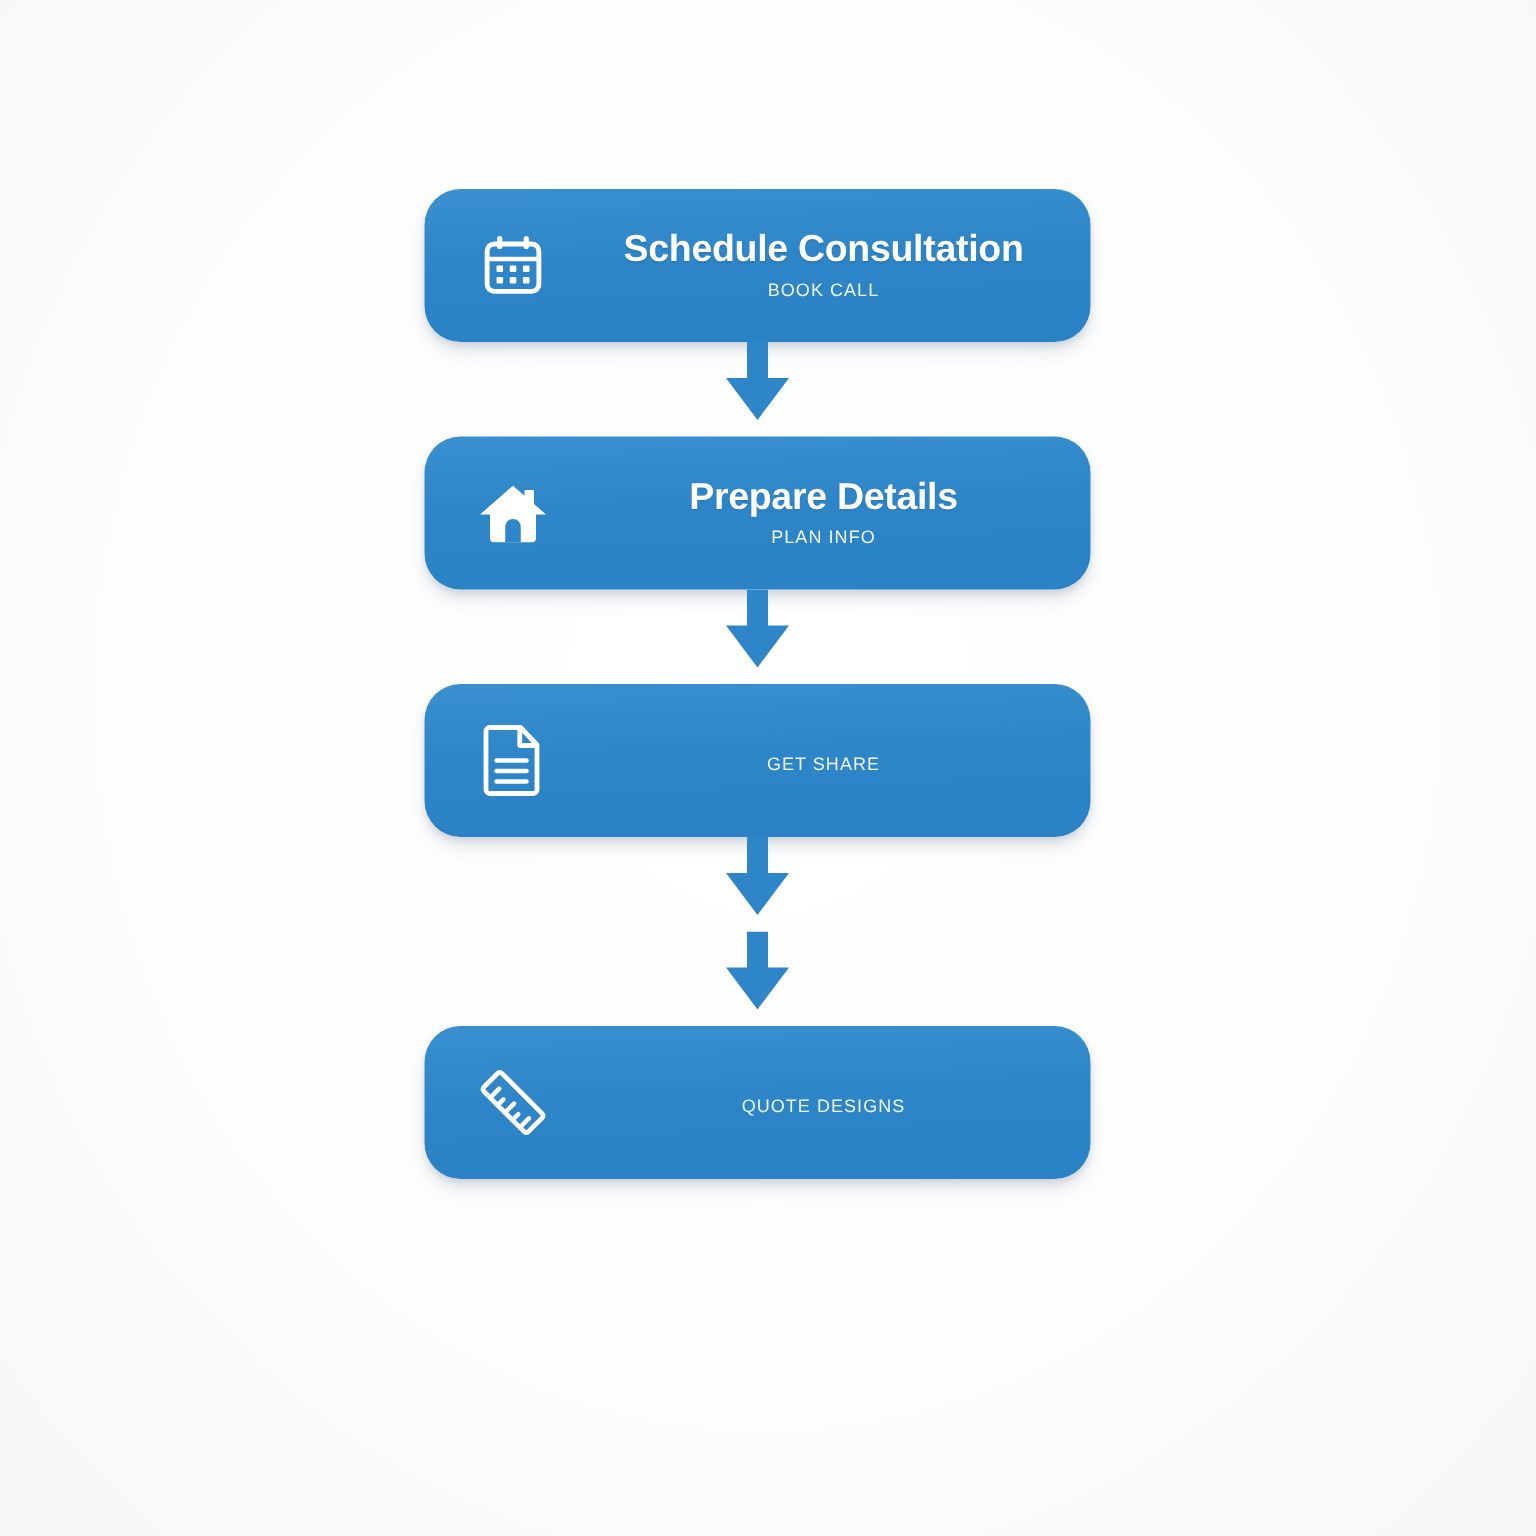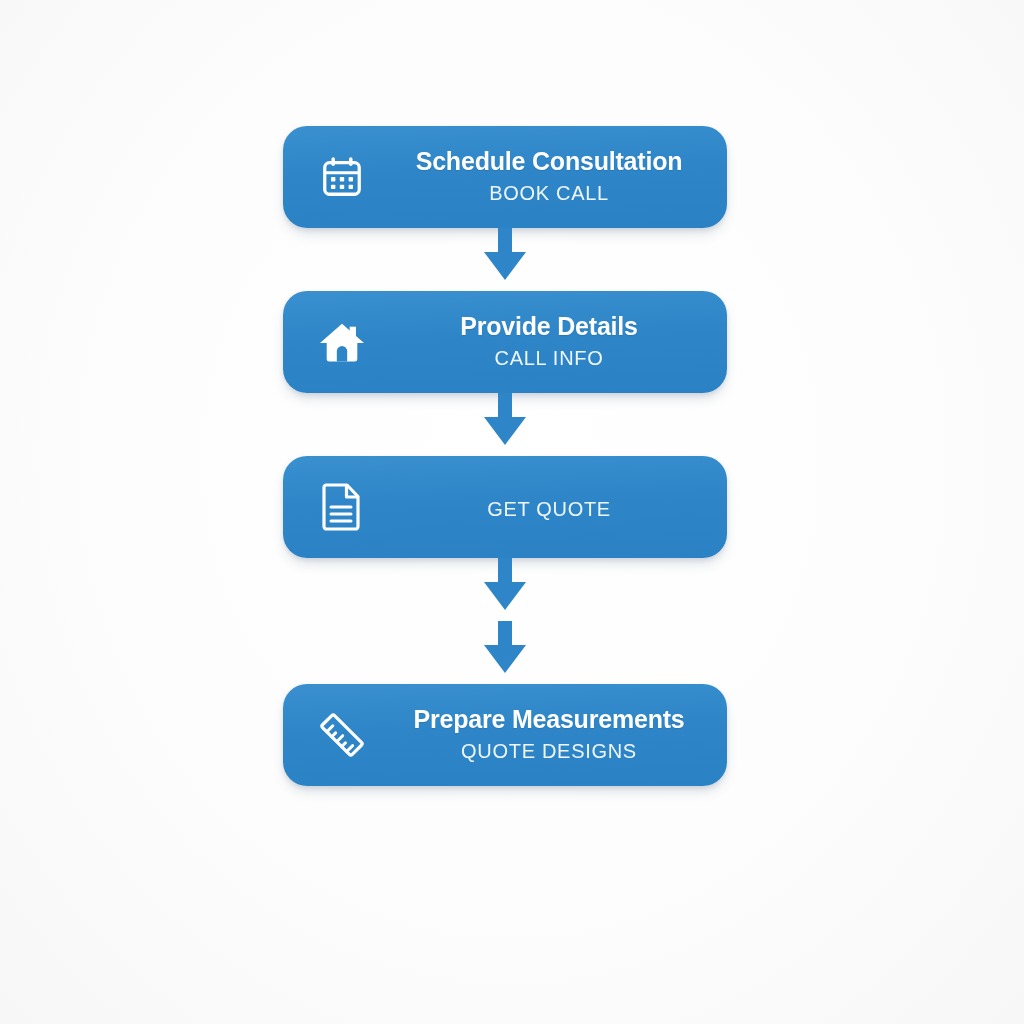--- a/index.html
+++ b/index.html
@@ -80,21 +80,21 @@
     font-size: 25px;
     font-weight: bold;
     letter-spacing: -0.2px;
     line-height: 1.12;
     white-space: nowrap;
     text-shadow: 0 1px 1px rgba(20, 60, 95, 0.18);
   }
 
   .step-sub {
     color: #eef6fc;
-    font-size: 20px;
+    font-size: 12px;
     font-weight: normal;
     letter-spacing: 0.7px;
     line-height: 1.15;
     margin-top: 7px;
     white-space: nowrap;
   }
 
   
   .connector {
     position: relative;
@@ -149,22 +149,22 @@
     <div class="step">
       <div class="step-inner">
         <div class="step-icon">
           <svg width="48" height="44" viewBox="0 0 50 46" aria-hidden="true">
             <path d="M25 4 L48 24 L41 24 L41 41 A2.6 2.6 0 0 1 38.4 43.4 L11.6 43.4 A2.6 2.6 0 0 1 9 41 L9 24 L2 24 Z" fill="#ffffff"></path>
             <rect x="33" y="7" width="6.6" height="12" fill="#ffffff"></rect>
             <path d="M19.6 43.4 L19.6 32.6 A5.4 5.4 0 0 1 30.4 32.6 L30.4 43.4 Z" fill="#2e86c8"></path>
           </svg>
         </div>
         <div class="step-text">
-          <div class="step-title">Provide Details</div>
-          <div class="step-sub">CALL INFO</div>
+          <div class="step-title">Prepare Details</div>
+          <div class="step-sub">PLAN INFO</div>
         </div>
       </div>
     </div>
 
     <div class="connector">
       <svg width="60" height="58" viewBox="0 0 60 58">
         <rect x="23" y="0" width="14" height="26" fill="#2e86c8"></rect>
         <polygon points="9,24 51,24 30,52" fill="#2e86c8"></polygon>
       </svg>
     </div>
@@ -176,21 +176,21 @@
             <path d="M5.5 3 L26 3 L37 14.5 L37 44.5 A2.5 2.5 0 0 1 34.5 47 L5.5 47 A2.5 2.5 0 0 1 3 44.5 L3 5.5 A2.5 2.5 0 0 1 5.5 3 Z" fill="none" stroke="#ffffff" stroke-width="3.2" stroke-linejoin="round"></path>
             <path d="M25.5 3.5 L25.5 15 L36.5 15" fill="none" stroke="#ffffff" stroke-width="3.2" stroke-linejoin="round"></path>
             <g stroke="#ffffff" stroke-width="3" stroke-linecap="round">
               <line x1="10" y1="25" x2="30" y2="25"></line>
               <line x1="10" y1="32" x2="30" y2="32"></line>
               <line x1="10" y1="39" x2="30" y2="39"></line>
             </g>
           </svg>
         </div>
         <div class="step-text">
-          <div class="step-sub">GET QUOTE</div>
+          <div class="step-sub">GET SHARE</div>
         </div>
       </div>
     </div>
 
     <div class="connector">
       <svg width="60" height="58" viewBox="0 0 60 58">
         <rect x="23" y="0" width="14" height="26" fill="#2e86c8"></rect>
         <polygon points="9,24 51,24 30,52" fill="#2e86c8"></polygon>
       </svg>
     </div>
@@ -213,20 +213,19 @@
                 <line x1="16.5" y1="12" x2="25" y2="12"></line>
                 <line x1="16.5" y1="19" x2="22" y2="19"></line>
                 <line x1="16.5" y1="26" x2="25" y2="26"></line>
                 <line x1="16.5" y1="33" x2="22" y2="33"></line>
                 <line x1="16.5" y1="40" x2="25" y2="40"></line>
               </g>
             </g>
           </svg>
         </div>
         <div class="step-text">
-          <div class="step-title">Prepare Measurements</div>
           <div class="step-sub">QUOTE DESIGNS</div>
         </div>
       </div>
     </div>
 
   </div>
 </div>
 
 </body></html>

